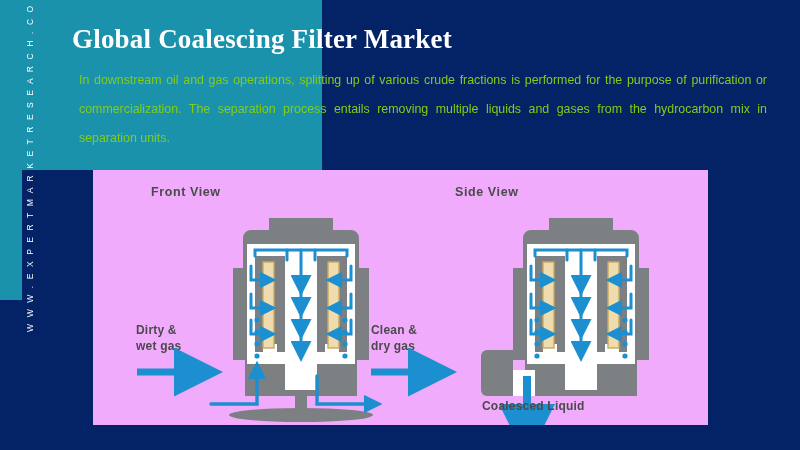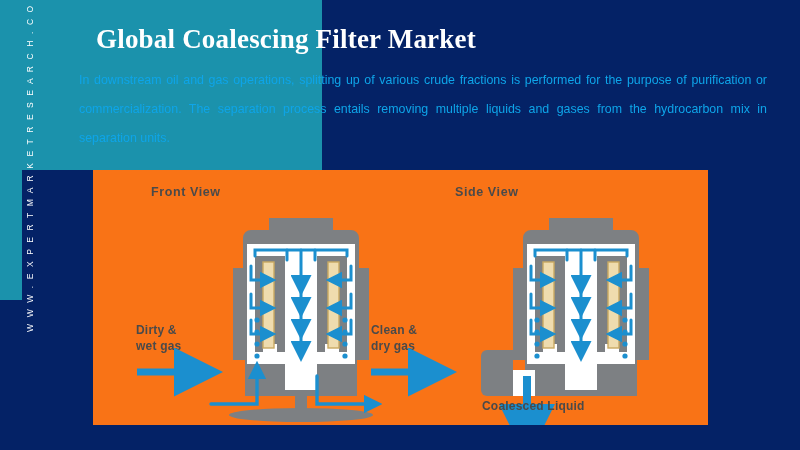--- a/index.html
+++ b/index.html
@@ -27,44 +27,44 @@
     display:flex; align-items:center; justify-content:center;
     color:#ffffff;
     font-size:8.5px;
     letter-spacing:2.1px;
     font-weight:400;
     white-space:nowrap;
   }
 
   
   .title {
-    position:absolute; left:96px; top:24px;
+    position:absolute; left:72px; top:24px;
     font-family:"Liberation Serif", serif;
     font-size:27px; font-weight:700;
     color:#ffffff; letter-spacing:0.2px;
     white-space:nowrap;
   }
   .subtitle {
     position:absolute; left:79px; top:66px;
     width:688px;
     font-size:12.4px; line-height:29px;
-    color:#0ea5e9;
+    color:#84cc16;
     text-align:justify;
     font-weight:400;
   }
 
   
   .logo { position:absolute; right:14px; top:6px; width:96px; height:40px; }
   .logo svg { display:block; }
 
   
   .panel {
     position:absolute; left:93px; top:170px;
     width:615px; height:255px;
-    background:#f97316;
+    background:#f0abfc;
   }
   .panel svg { display:block; width:615px; height:255px; }
 
   .vlabel { font-family:"Liberation Sans", sans-serif; font-size:12.5px; font-weight:700; fill:#4a4a4a; letter-spacing:0.6px; }
   .flabel { font-family:"Liberation Sans", sans-serif; font-size:12px;   font-weight:700; fill:#4a4a4a; letter-spacing:0.2px; }
 </style>
 </head>
 <body>
 
 <div id="stage">

